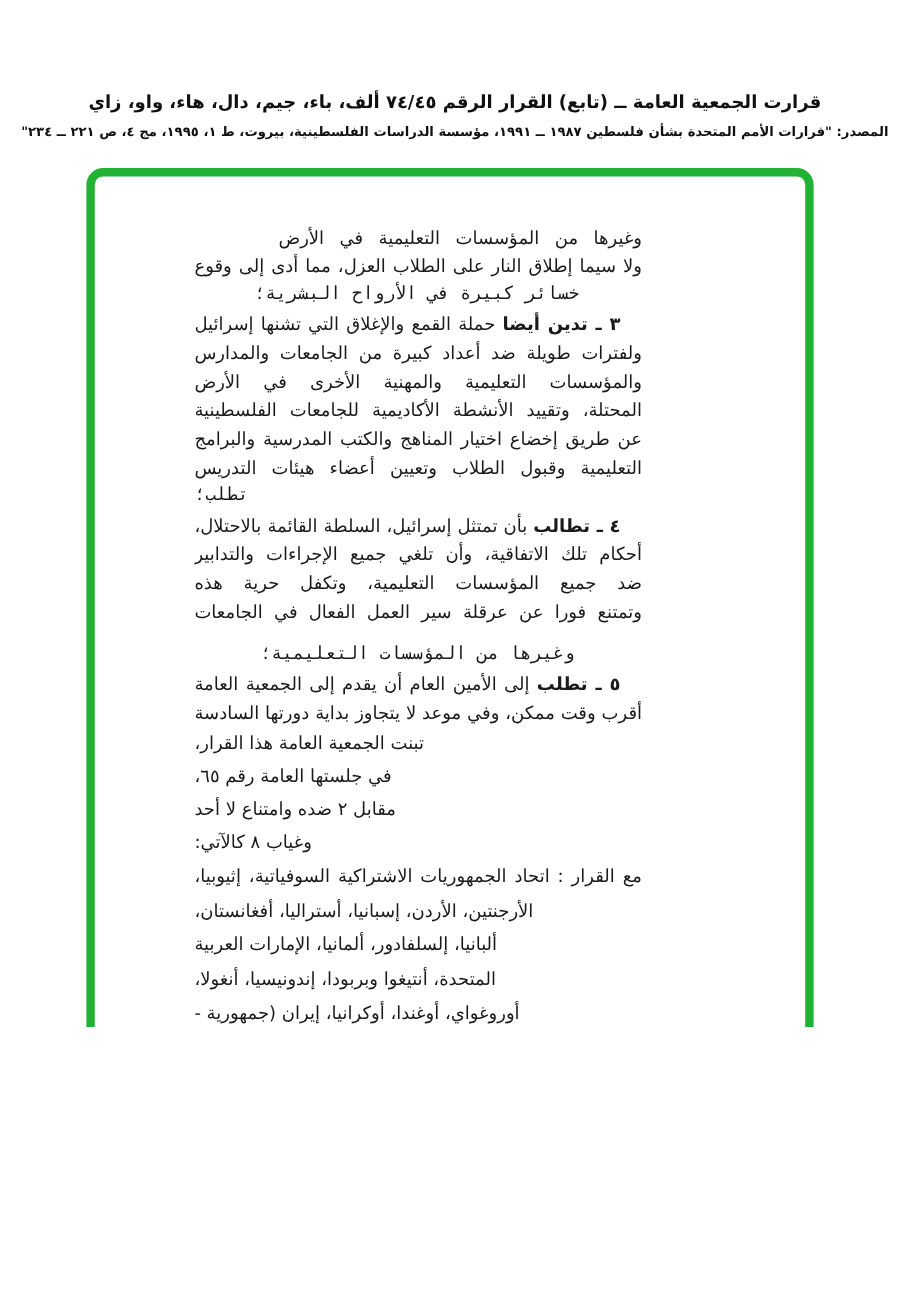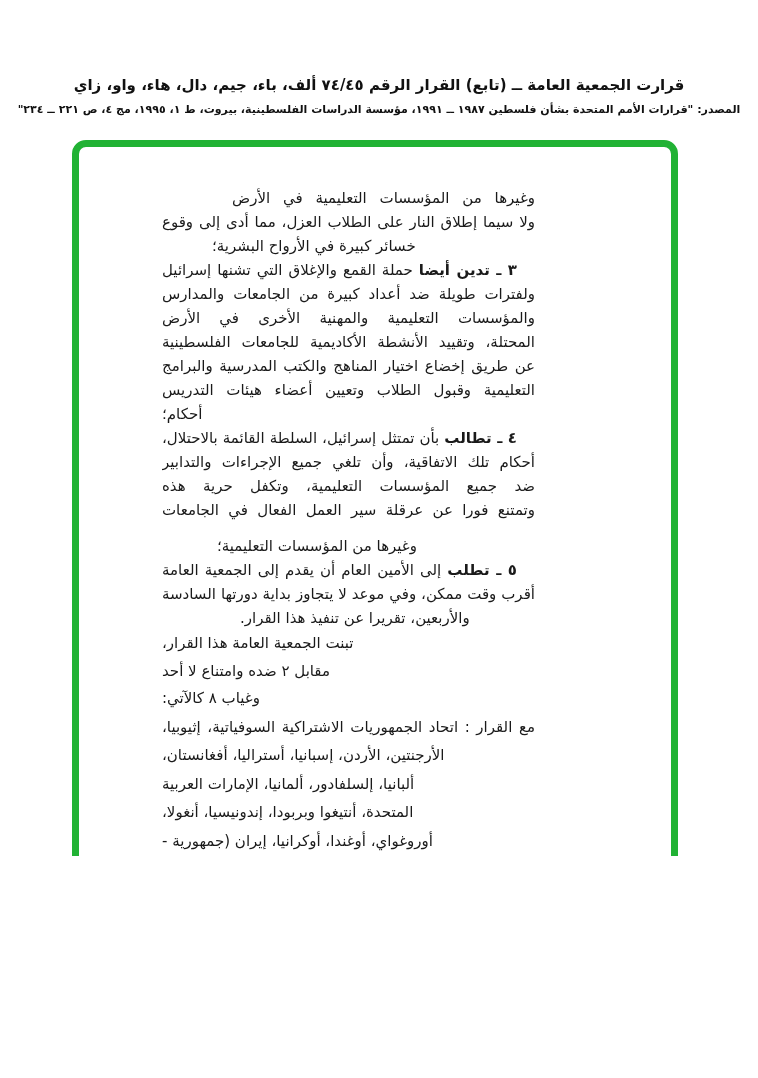--- a/index.html
+++ b/index.html
@@ -38,21 +38,21 @@
     font-size:15px;
     color:#1a1a1a;
   }
   .ln{
     height:24px;line-height:24px;
     overflow:hidden;
   }
   .tall{height:27.5px;line-height:27.5px;}
   .tall2{height:28.5px;line-height:28.5px;}
   .a-j{text-align:justify;text-align-last:justify;}
-  .a-l{text-align:left;white-space:nowrap;}
+  .a-l{text-align:left;white-space:nowrap;font-family:Liberation Mono, monospace;}
   .a-r{text-align:left;white-space:nowrap;}
   .ind{text-indent:18px;}
   .pL70{padding-left:70px;}
   .pL50{padding-left:50px;}
   .pL55{padding-left:55px;margin-top:12px;}
   .pL78{padding-left:78px;}
   .pR143{padding-right:143px;}
   .pR80{padding-right:80px;}
   .lead{font-weight:bold;}
   
@@ -77,31 +77,31 @@
   <div id="col">
     <div class="ln a-j pL70">وغيرها من المؤسسات التعليمية في الأرض الفلسطينية المحتلة،</div>
     <div class="ln a-j">ولا سيما إطلاق النار على الطلاب العزل، مما أدى إلى وقوع</div>
     <div class="ln a-l pL50">خسائر كبيرة في الأرواح البشرية؛</div>
     <div class="ln a-j ind"><b class="lead">٣ ـ تدين أيضا</b><span> حملة القمع والإغلاق التي تشنها إسرائيل بانتظام</span></div>
     <div class="ln a-j">ولفترات طويلة ضد أعداد كبيرة من الجامعات والمدارس</div>
     <div class="ln a-j">والمؤسسات التعليمية والمهنية الأخرى في الأرض الفلسطينية</div>
     <div class="ln a-j">المحتلة، وتقييد الأنشطة الأكاديمية للجامعات الفلسطينية وإعاقتها</div>
     <div class="ln a-j">عن طريق إخضاع اختيار المناهج والكتب المدرسية والبرامج</div>
     <div class="ln a-j">التعليمية وقبول الطلاب وتعيين أعضاء هيئات التدريس لسيطرة</div>
-    <div class="ln a-l">أحكام؛</div>
+    <div class="ln a-l">تطلب؛</div>
     <div class="ln a-j ind"><b class="lead">٤ ـ تطالب</b><span> بأن تمتثل إسرائيل، السلطة القائمة بالاحتلال،</span></div>
     <div class="ln a-j">أحكام تلك الاتفاقية، وأن تلغي جميع الإجراءات والتدابير المتخذة</div>
     <div class="ln a-j">ضد جميع المؤسسات التعليمية، وتكفل حرية هذه المؤسسات،</div>
     <div class="ln a-j">وتمتنع فورا عن عرقلة سير العمل الفعال في الجامعات والمدارس</div>
     <div class="ln a-l pL55">وغيرها من المؤسسات التعليمية؛</div>
     <div class="ln a-j ind"><b class="lead">٥ ـ تطلب</b><span> إلى الأمين العام أن يقدم إلى الجمعية العامة في</span></div>
     <div class="ln a-j">أقرب وقت ممكن، وفي موعد لا يتجاوز بداية دورتها السادسة</div>
-    <div class="ln a-l pL78">والأربعين، تقريرا عن تنفيذ هذا القرار.</div>
 
     <div class="ln tall a-r pR143">تبنت الجمعية العامة هذا القرار،</div>
+    <div class="ln tall a-r pR143">في جلستها العامة رقم ٦٥،</div>
     <div class="ln tall a-r pR143">مقابل ٢ ضده وامتناع لا أحد</div>
     <div class="ln tall a-r pR143">وغياب ٨ كالآتي:</div>
 
     <div class="ln tall2 a-j">مع القرار : اتحاد الجمهوريات الاشتراكية السوفياتية، إثيوبيا،</div>
     <div class="ln tall2 a-r pR80">الأرجنتين، الأردن، إسبانيا، أستراليا، أفغانستان،</div>
     <div class="ln tall2 a-r pR80">ألبانيا، إلسلفادور، ألمانيا، الإمارات العربية</div>
     <div class="ln tall2 a-r pR80">المتحدة، أنتيغوا وبربودا، إندونيسيا، أنغولا،</div>
     <div class="ln tall2 a-r pR80">أوروغواي، أوغندا، أوكرانيا، إيران (جمهورية -</div>
     <div class="ln tall2 a-r pR80">الإسلامية)، إيرلندا، إيسلندا، إيطاليا، إيكوادور،</div>
   </div>

